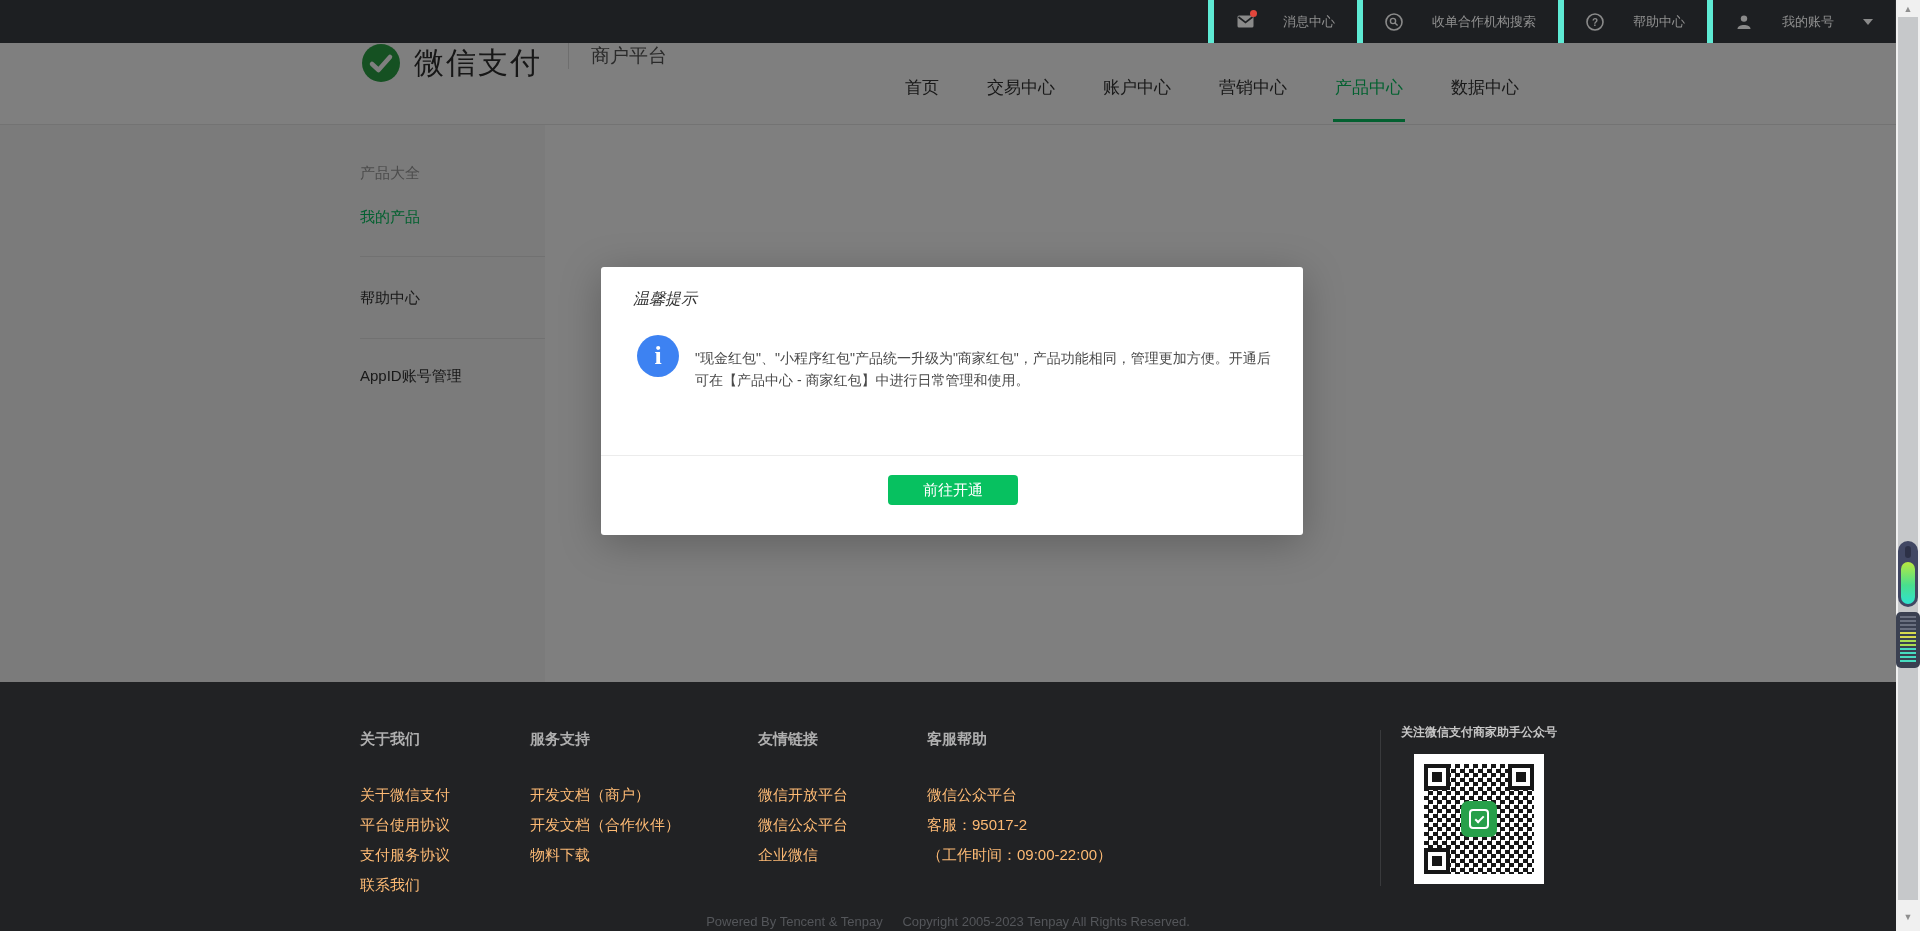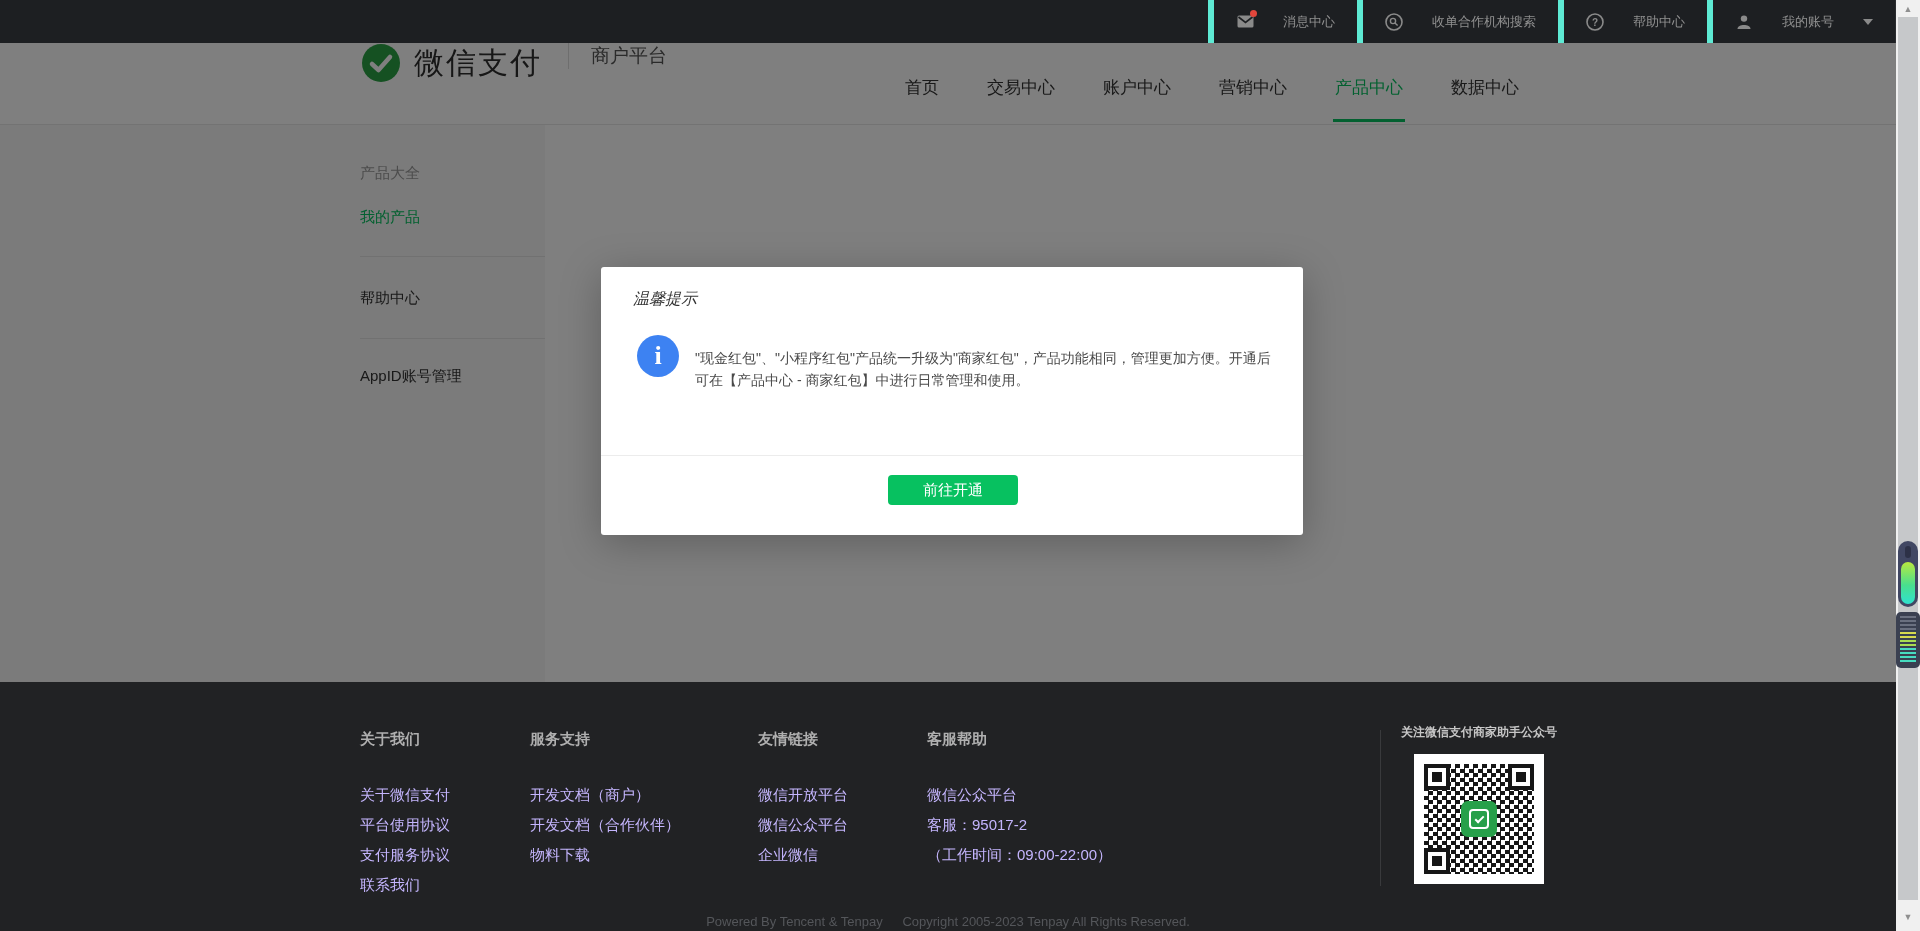--- a/index.html
+++ b/index.html
@@ -42,21 +42,21 @@
   .side-item { position:absolute; left:0; font-size:15px; color:#333; cursor:pointer; }
   .side-item.muted { color:#999; }
   .side-item.active { color:#07c160; }
   .side-div { position:absolute; left:0; right:0; height:1px; background:#e3e3e3; }
 
   
   .footer { position:absolute; left:0; top:682px; right:24px; height:322px; background:#212224; }
   .f-col { position:absolute; top:48px; }
   .f-col h4 { font-size:15px; color:#afafaf; font-weight:bold; }
   .f-links { list-style:none; margin-top:31px; }
-  .f-links li { font-size:15px; color:#c4b5fd; line-height:30px; cursor:pointer; }
+  .f-links li { font-size:15px; color:#fdba74; line-height:30px; cursor:pointer; }
   .f-div { position:absolute; left:1380px; top:48px; height:156px; width:1px; background:#393a3c; }
   .qr-wrap { position:absolute; left:1394px; top:42px; width:170px; text-align:center; }
   .qr-label { font-size:12px; color:#c6c6c6; font-weight:bold; }
   .qr { position:relative; margin:13px auto 0; width:130px; height:130px; background:#fff; padding:10px; }
   .qr-pattern { position:relative; width:110px; height:110px;
     background:repeating-conic-gradient(#161616 0% 25%, transparent 0% 50%);
     background-size:9px 9px; }
   .finder { position:absolute; width:26px; height:26px; border:4px solid #161616; background:#fff;
     display:flex; align-items:center; justify-content:center; }
   .finder::after { content:""; width:10px; height:10px; background:#161616; }

